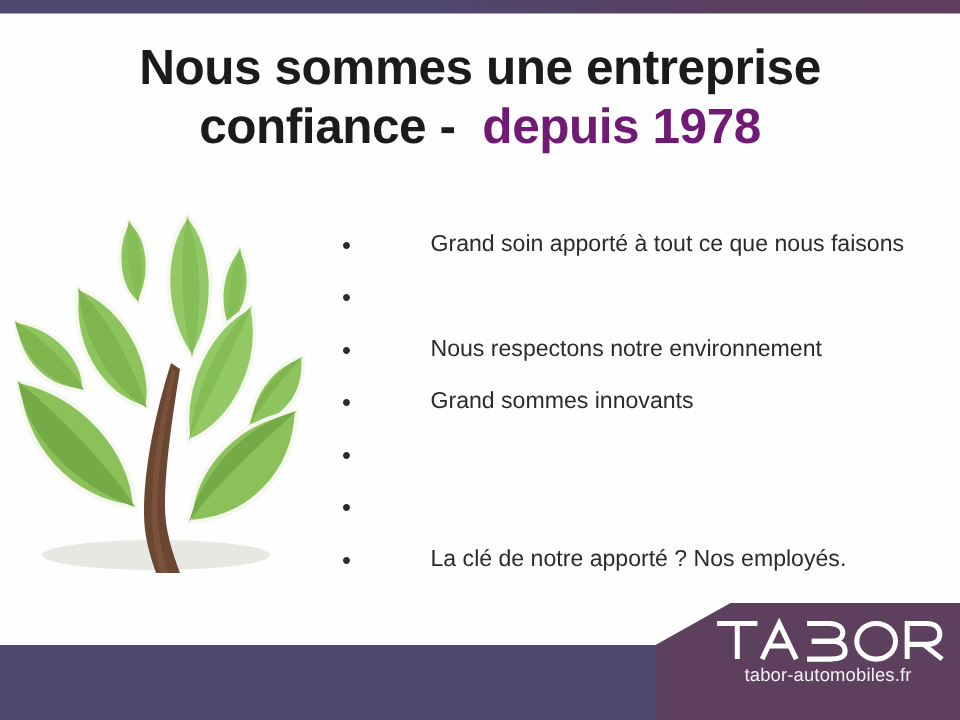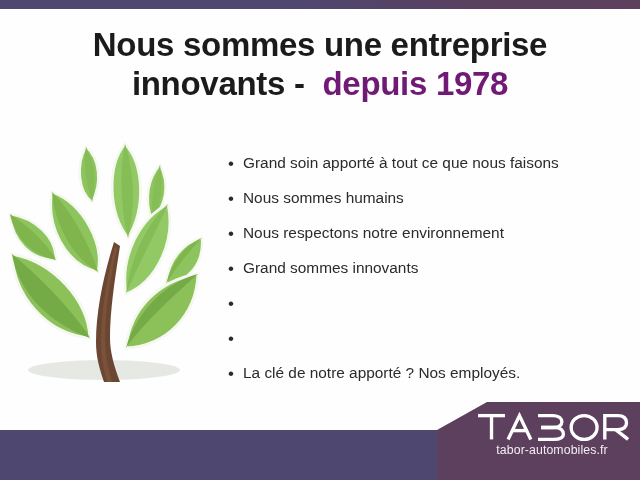--- a/index.html
+++ b/index.html
@@ -82,20 +82,21 @@
     color: #2b2b2b;
     text-align: left;
     padding-top: 1px;
   }
   .bullet-text {
     flex: 1 1 auto;
     font-size: 15.4px;
     line-height: 22px;
     color: #2b2b2b;
     white-space: nowrap;
+    margin-left: 44px;
   }
 
   
   #footer-bar {
     position: absolute;
     left: 0;
     top: 430px;
     width: 640px;
     height: 50px;
     background: #4e4871;
@@ -131,21 +132,21 @@
 </style>
 </head>
 <body>
 
 <div id="slide">
 
   <div id="top-bar"></div>
 
   <div id="heading">
     <span class="hline">Nous sommes une entreprise</span>
-    <span class="hline"><span>innovants - </span><span class="sp"></span><span class="accent">depuis 1978</span></span>
+    <span class="hline"><span>confiance - </span><span class="sp"></span><span class="accent">depuis 1978</span></span>
   </div>
 
   <div id="tree-illustration">
     <svg width="196" height="248" viewBox="0 0 196 248" xmlns="http://www.w3.org/2000/svg">
       <ellipse cx="96" cy="228" rx="76" ry="10" fill="#e6e9e3"></ellipse>
 
       <g>
         <path d="M78 5 C92 16 94 42 84 60 C70 50 68 22 78 5 Z" fill="#8ec45d" stroke="#f4f8ef" stroke-width="2.4"></path>
         <path d="M78 5 C88 22 88 44 84 60 C79 44 74 22 78 5 Z" fill="#86bc55"></path>
       </g>
@@ -195,21 +196,20 @@
     </svg>
   </div>
 
   <div id="bullet-list">
     <div class="bullet-row">
       <span class="bullet-dot">•</span>
       <span class="bullet-text">Grand soin apporté à tout ce que nous faisons</span>
     </div>
     <div class="bullet-row">
       <span class="bullet-dot">•</span>
-      <span class="bullet-text">Nous sommes humains</span>
     </div>
     <div class="bullet-row">
       <span class="bullet-dot">•</span>
       <span class="bullet-text">Nous respectons notre environnement</span>
     </div>
     <div class="bullet-row">
       <span class="bullet-dot">•</span>
       <span class="bullet-text">Grand sommes innovants</span>
     </div>
     <div class="bullet-row">

